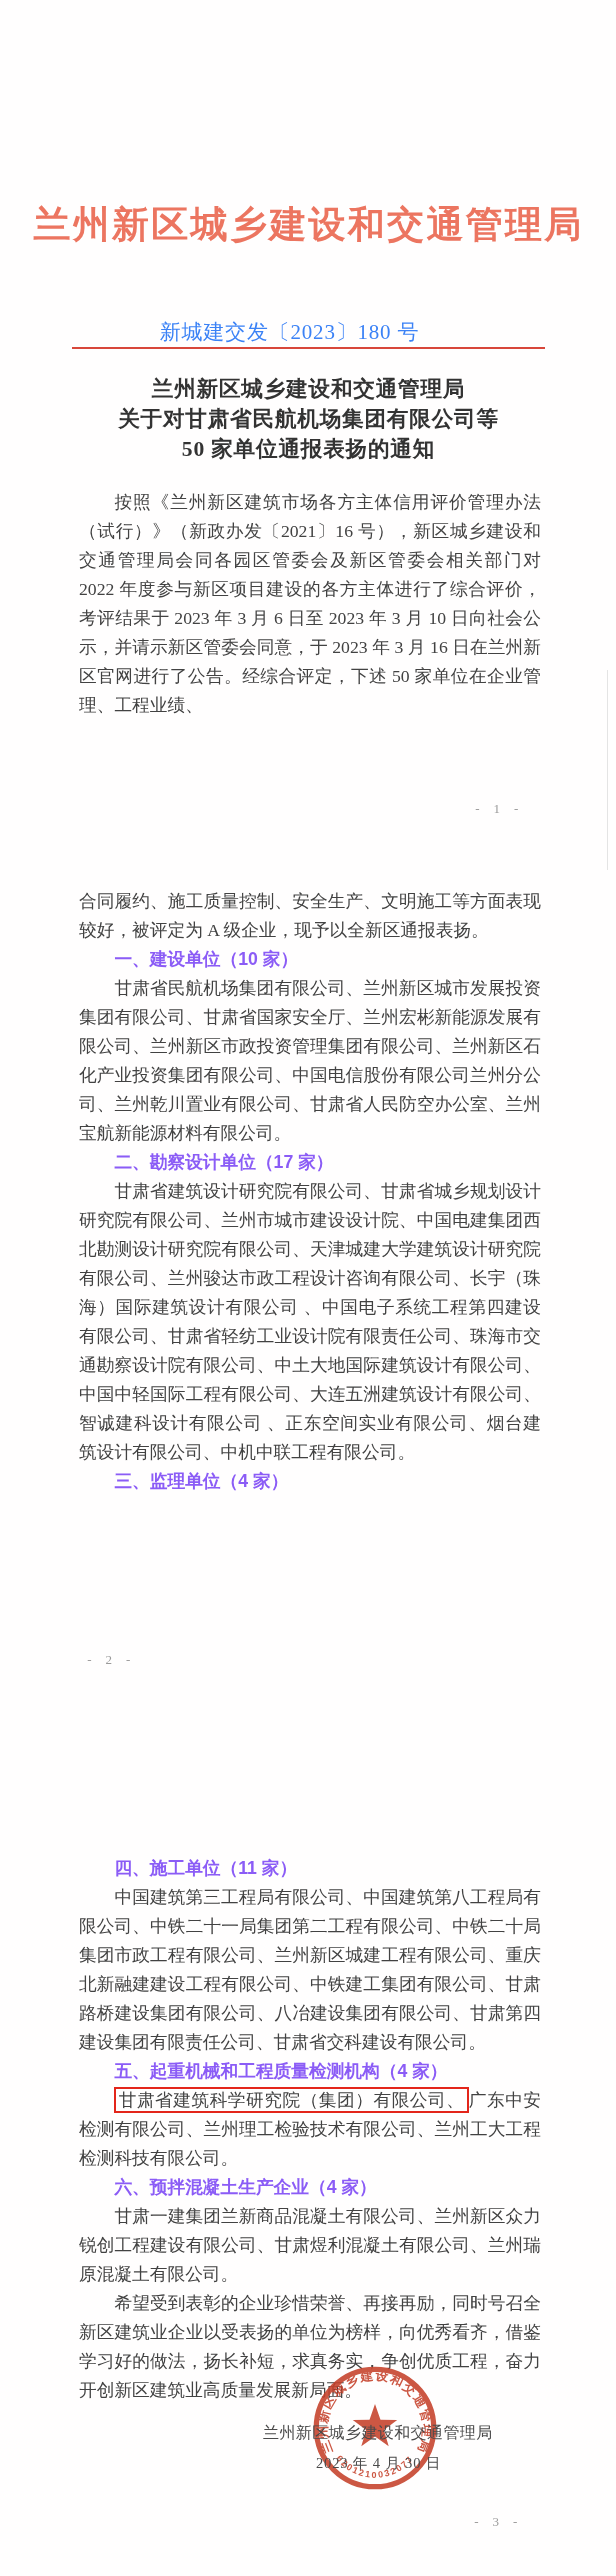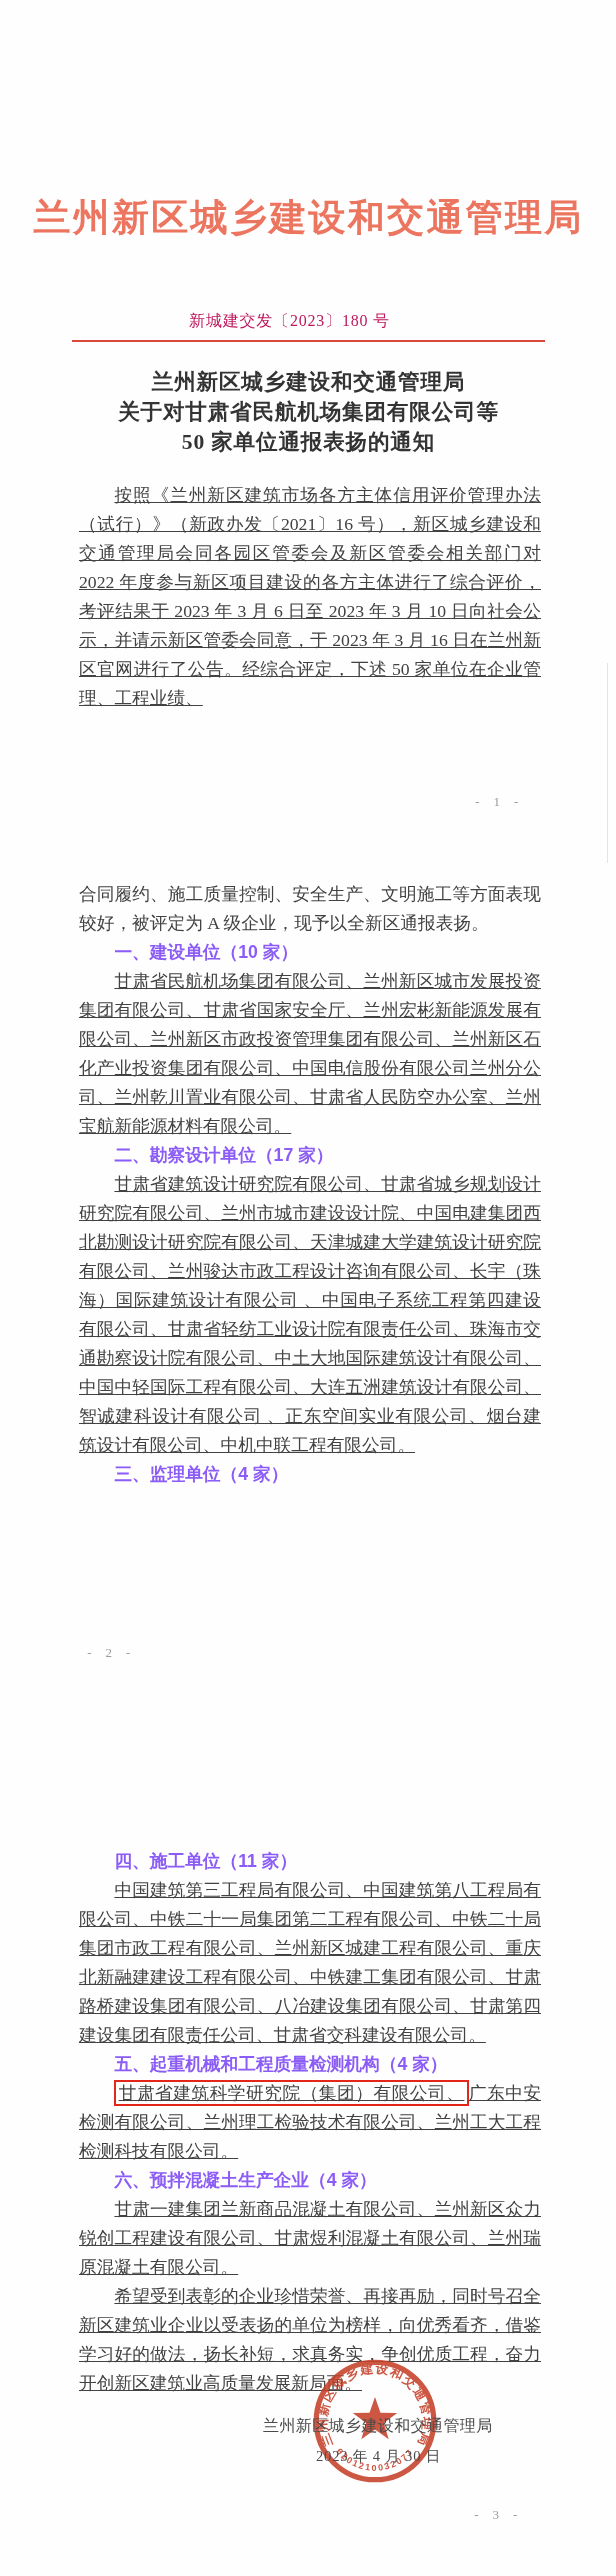--- a/index.html
+++ b/index.html
@@ -1,29 +1,29 @@
 <!DOCTYPE html>
 <html style="font-size:12.3px"><head>
 <meta charset="utf-8">
 <style>
   html,body{margin:0;padding:0;background:#ffffff;}
   #doc{position:relative;width:617px;height:2576px;background:#fffefe;overflow:hidden;
        font-family:"Liberation Serif","DejaVu Serif",serif;color:#404040;}
-  .abs{position:absolute;}
+  .abs{position:absolute;margin-top:7px;}
   .red-title{top:193px;left:0;width:617px;text-align:center;
     font-size:37px;font-weight:700;letter-spacing:2.3px;color:#ec7560;}
   .doc-number{top:311px;left:0;width:579px;text-align:center;
-    font-size:16px;letter-spacing:0.8px;color:#be185d;}
+    font-size:21px;letter-spacing:0.8px;color:#3b82f6;}
   .red-rule{top:340px;left:72px;width:473px;height:2.3px;background:#d8473a;}
   .doc-title{top:367px;left:0;width:617px;text-align:center;
     font-size:21.6px;font-weight:700;line-height:30px;letter-spacing:0.8px;color:#333;}
   .body-block{left:79px;width:462px;font-size:17.7px;line-height:29px;
     text-align:justify;color:#424242;}
   .body-p{margin:0;}
-  .ind{text-indent:2em;text-decoration:underline;}
+  .ind{text-indent:2em;}
   .sec-head{margin:0;text-indent:2em;font-family:"Liberation Sans","DejaVu Sans",sans-serif;
     font-weight:700;color:#8b5cf6;font-size:17.7px;}
   .page-num{font-size:13px;color:#9a9a9a;letter-spacing:5.4px;width:85px;text-align:center;}
   .red-box{border:2.3px solid #e3251a;padding:0.8px 2.3px;}
   .signature{top:2416px;left:263px;font-size:16px;letter-spacing:0.4px;color:#4a4a4a;}
   .sig-date{top:2447px;left:316px;font-size:14.6px;letter-spacing:0.8px;color:#4a4a4a;}
   .seal-wrap{top:2357px;left:311px;width:128px;height:128px;opacity:0.88;}
   .scan-edge{left:607px;top:663px;width:0.8px;height:200px;background:#e4e4e4;}
 </style>
 </head>

